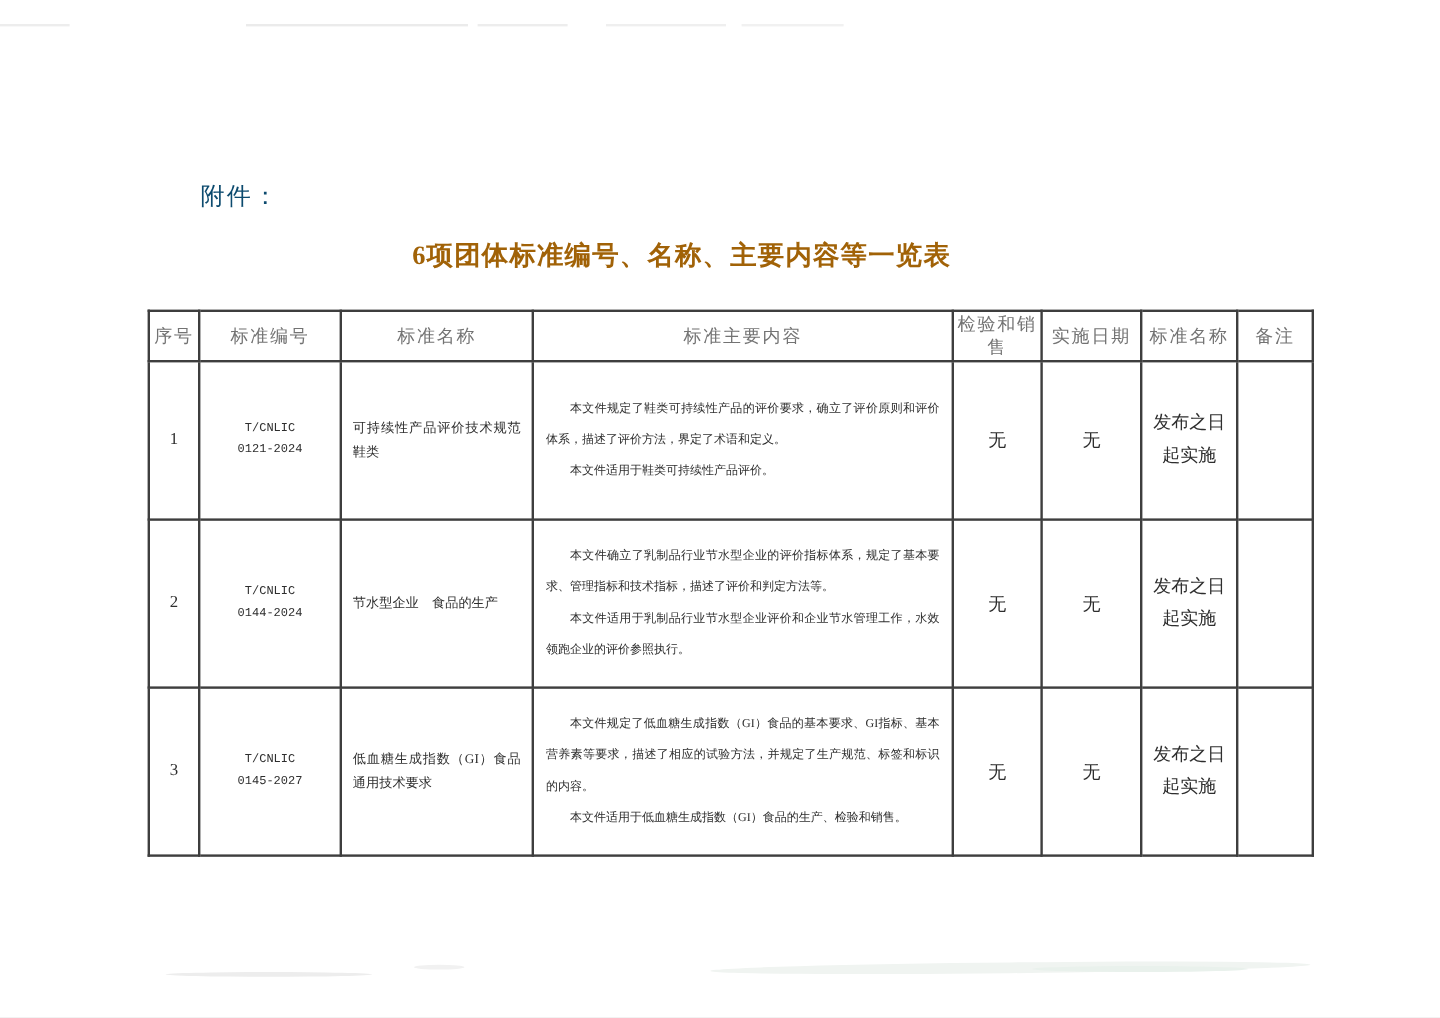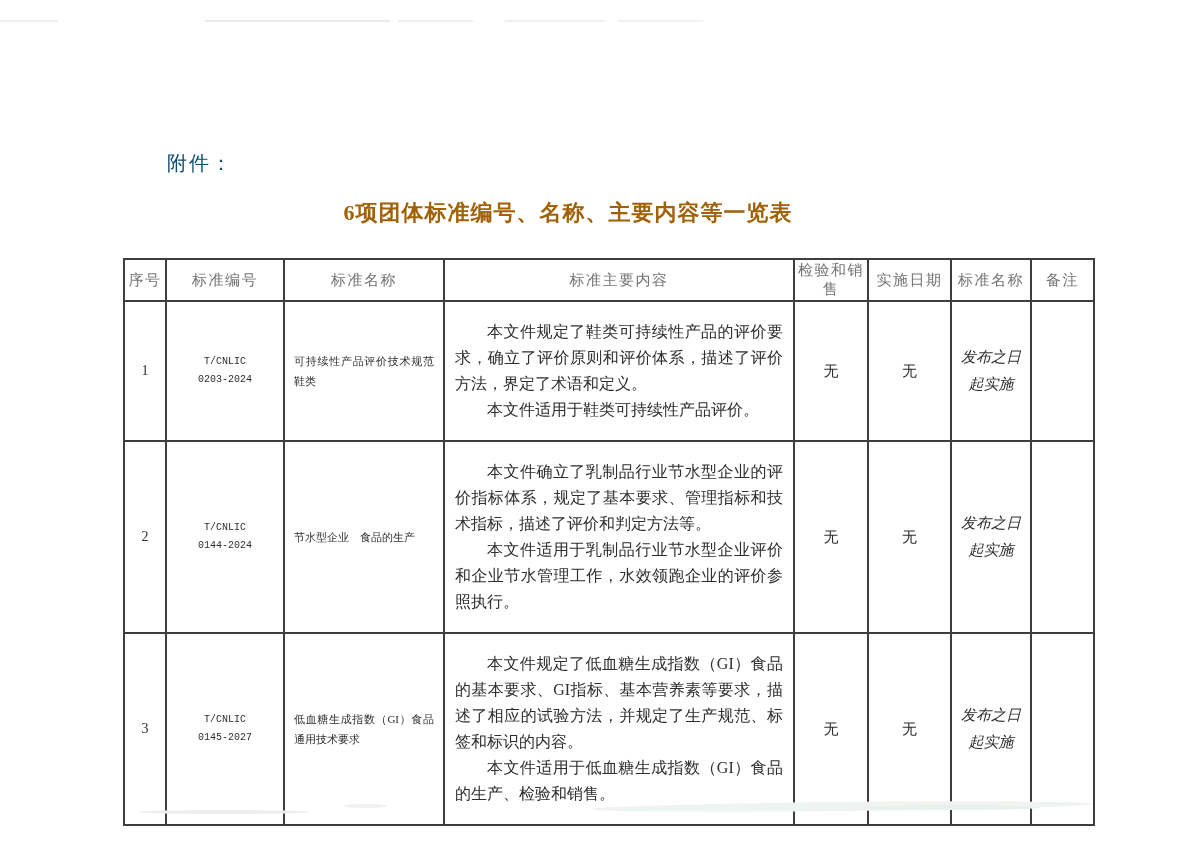--- a/index.html
+++ b/index.html
@@ -21,24 +21,24 @@
   table.std th,table.std td{
     border:2px solid #3e3e3e;overflow:hidden;
     font-weight:normal;vertical-align:middle;
   }
   table.std thead tr{height:42px;}
   tr.r0{height:132px;} tr.r1{height:130px;} tr.r2{height:133px;}
   th.hd{font-size:15px;letter-spacing:1.5px;text-align:center;color:#737373;}
   td.c-seq{text-align:center;font-size:14px;}
   td.c-code{text-align:center;font-family:"Liberation Mono","DejaVu Sans Mono",monospace;font-size:10px;line-height:1.8;}
   td.c-name{padding:4px 9px;font-size:11px;line-height:1.85;text-align:justify;text-align-last:left;}
-  td.c-content{padding:17px 10px;font-size:16px;}
+  td.c-content{padding:17px 10px;font-size:10px;}
   td.c-content p{margin:0;text-indent:2em;line-height:26px;text-align:justify;text-align-last:left;}
   td.c-center{text-align:center;font-size:15px;}
-  td.c-impl{padding:4px 8px;font-size:15px;line-height:1.8;text-align:center;font-style:italic;}
+  td.c-impl{padding:4px 8px;font-size:15px;line-height:1.8;text-align:center;}
   td.c-remark{background:#ffffff;}
   
   .scan-line{position:absolute;background:#ededed;height:2px;}
   .smudge{position:absolute;border-radius:50%;}
 </style>
 </head>
 <body>
 
 <div class="page">
 
@@ -72,21 +72,21 @@
         <th class="hd">实施日期</th>
         <th class="hd">标准名称</th>
         <th class="hd">备注</th>
       </tr>
     </thead>
     <tbody>
       <tr class="r0">
         <td class="c-seq">1</td>
         <td class="c-code">
           <div>T/CNLIC</div>
-          <div>0203-2024</div>
+          <div>0121-2024</div>
         </td>
         <td class="c-name">可持续性产品评价技术规范　鞋类</td>
         <td class="c-content">
           <p>本文件规定了鞋类可持续性产品的评价要求，确立了评价原则和评价体系，描述了评价方法，界定了术语和定义。</p>
           <p>本文件适用于鞋类可持续性产品评价。</p>
         </td>
         <td class="c-center">无</td>
         <td class="c-center">无</td>
         <td class="c-impl">发布之日起实施</td>
         <td class="c-remark"></td>

